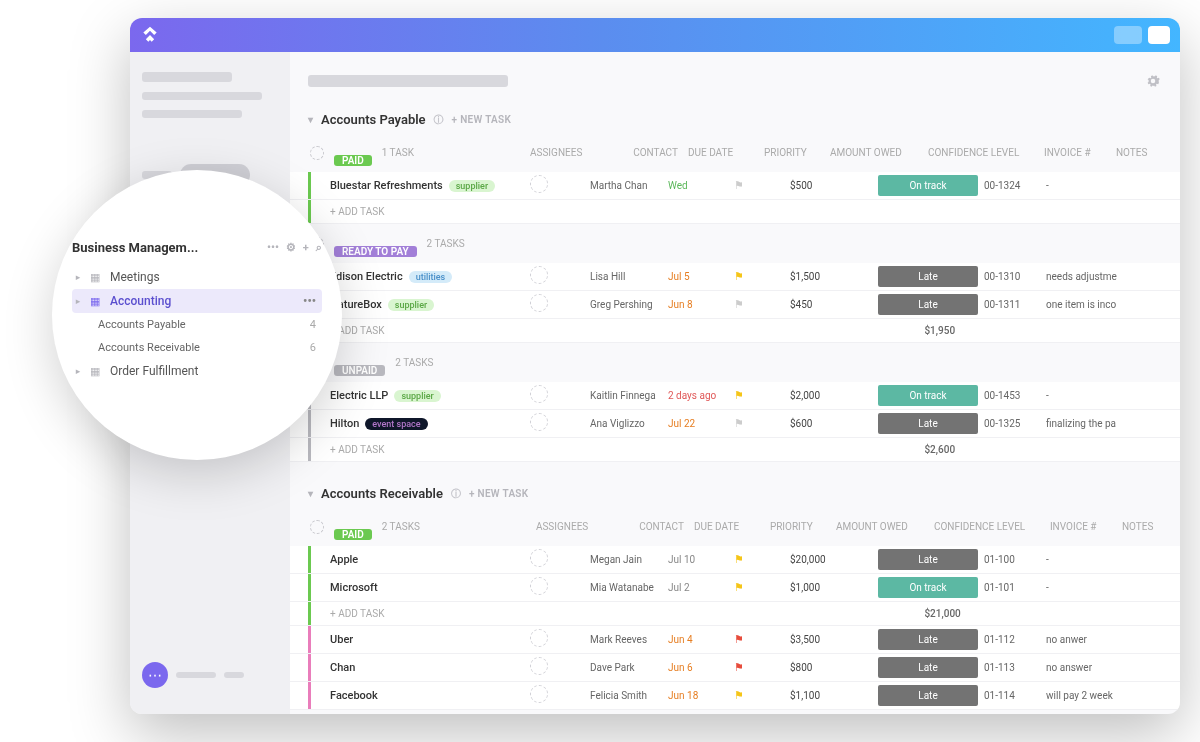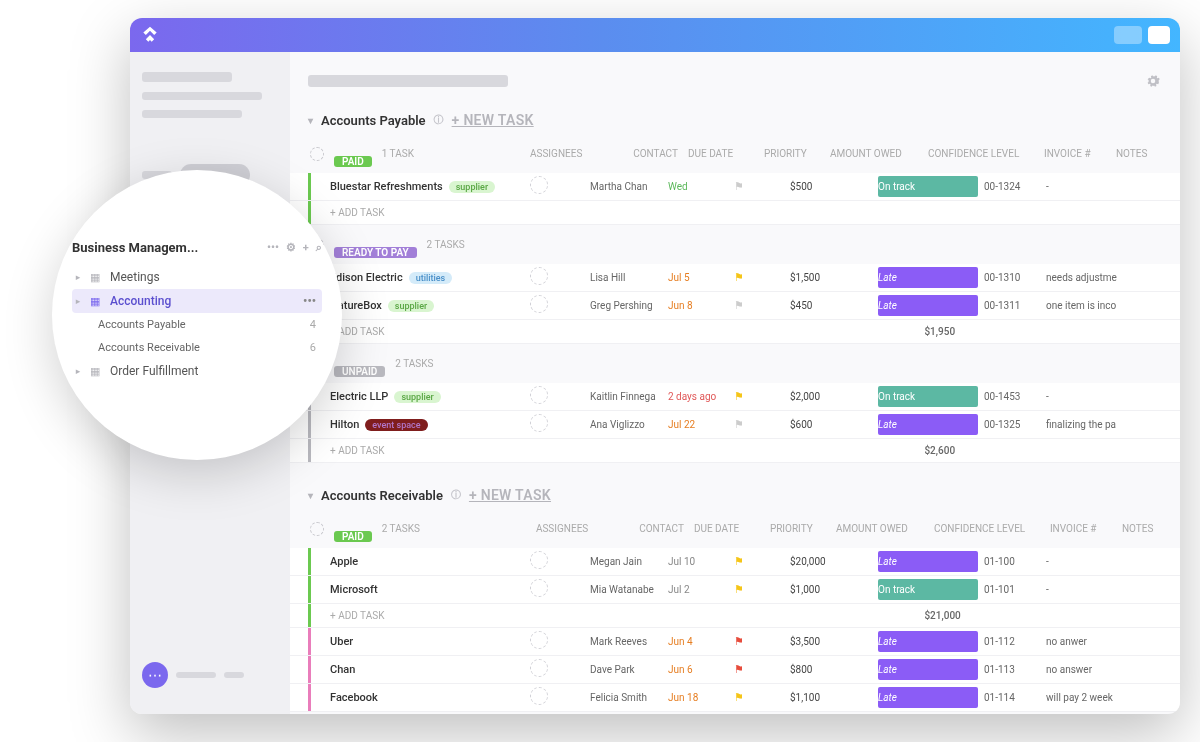--- a/index.html
+++ b/index.html
@@ -58,21 +58,21 @@
 .topbar { display:flex; align-items:center; padding: 0 18px 16px 18px; }
 .skel-title { width: 200px; height: 12px; background:#d8d8dd; border-radius:3px; }
 .gear-top { margin-left:auto; color:#c0c0c6; }
 .section-header {
   display: flex; align-items: center; gap: 8px;
   padding: 6px 18px;
   font-size: 13px; font-weight: 600; color: #333;
 }
 .section-header .tri { color:#b5b5bb; font-size:10px; }
 .info-dot { font-size: 10px; color:#c5c5cb; }
-.newtask { font-size: 14px; color:#b5b5bb; text-transform: uppercase; letter-spacing: 0.3px; text-decoration: underline;}
+.newtask { font-size: 10px; color:#b5b5bb; text-transform: uppercase; letter-spacing: 0.3px;}
 .group-bar {
   display:flex; align-items:center; gap:10px; padding: 6px 18px;
   font-size: 10px; color:#aaa;
 }
 .status-chip {
   display:inline-block; padding: 0 8px; border-radius: 3px;
   color:#fff; font-size: 10px; font-weight:600; text-transform: uppercase; margin-top: 16px;
 }
 .chip-green { background:#6bc950; }
 .chip-purple { background:#a27fd8; }
@@ -100,43 +100,43 @@
 .bar-green::before { background:#6bc950; }
 .bar-purple::before { background:#a27fd8; }
 .bar-gray::before { background:#b9b9bf; }
 .bar-pink::before { background:#e97dbb; }
 .cell-task { flex:0 0 240px; padding-left: 40px; display:flex; align-items:center; gap:6px; color:#333; font-weight:500;}
 .tag {
   display:inline-block; font-size:9px; padding:1px 7px; border-radius:9px; font-weight:500;
 }
 .tag-supplier { background:#d9f5d0; color:#5aa745; }
 .tag-utilities { background:#d4ebf9; color:#4a90c9; }
-.tag-event { background:#7f1d1d; color:#b176c9; }
+.tag-event { background:#0f172a; color:#b176c9; }
 .cell-assignee { flex:0 0 60px; }
 .avatar-circ { width:18px; height:18px; border:1.5px dashed #cfcfd5; border-radius:50%; display:inline-block;}
 .cell-contact { flex:0 0 78px; color:#666; font-size:10px;}
 .cell-due { flex:0 0 66px; font-size:10px;}
 .due-green { color:#5db85c; }
 .due-orange { color:#e67e22; }
 .due-red { color:#e05858; }
 .due-gray { color:#888; }
 .cell-priority { flex:0 0 56px; }
 .flag { font-size:11px; }
 .flag-yellow { color:#f5c518; }
 .flag-red { color:#e74c3c; }
 .flag-gray { color:#ccc; }
 .cell-amount { flex:0 0 88px; color:#444; font-size:10px;}
 .cell-conf { flex:0 0 106px; }
 .conf-badge {
-  display:block; padding:5px 0;
+  display:block; text-align:center; padding:5px 0;
   color:#fff; font-size:10px; border-radius:2px;
   margin-right:6px;
 }
 .conf-ontrack { background:#5cb8a3; }
-.conf-late { background:#8b5cf6;font-style:italic; }
+.conf-late { background:#737373; }
 .cell-invoice { flex:0 0 62px; color:#666; font-size:10px;}
 .cell-notes { flex:1; color:#666; font-size:10px; white-space:nowrap; overflow:hidden;}
 .add-task-row {
   display:flex; align-items:center; background:#fff;
   border-bottom:1px solid #f0f0f3; height:24px;
   font-size:10px; color:#aaa; padding-left:40px; position:relative;
 }
 .add-task-row::before { content:""; position:absolute; left:18px; top:0; bottom:0; width:3px;}
 .spacer-fill { flex:0 0 540px; }
 

